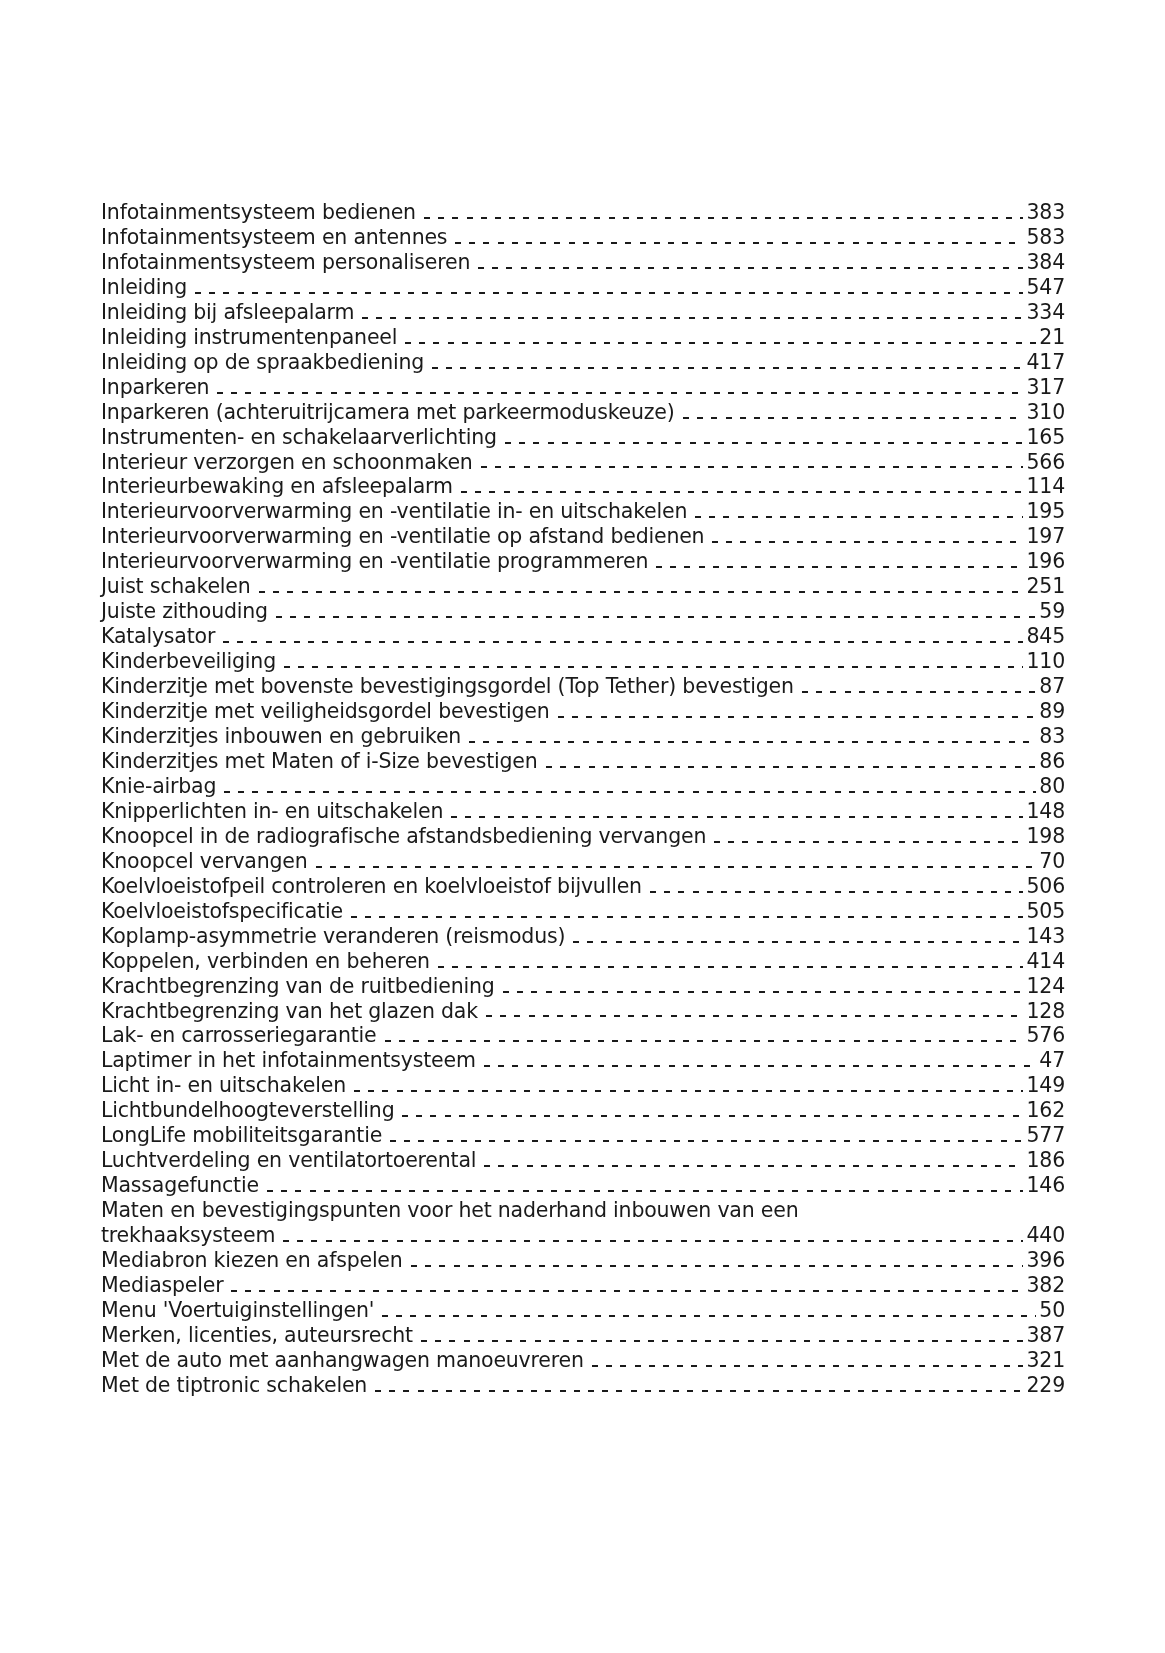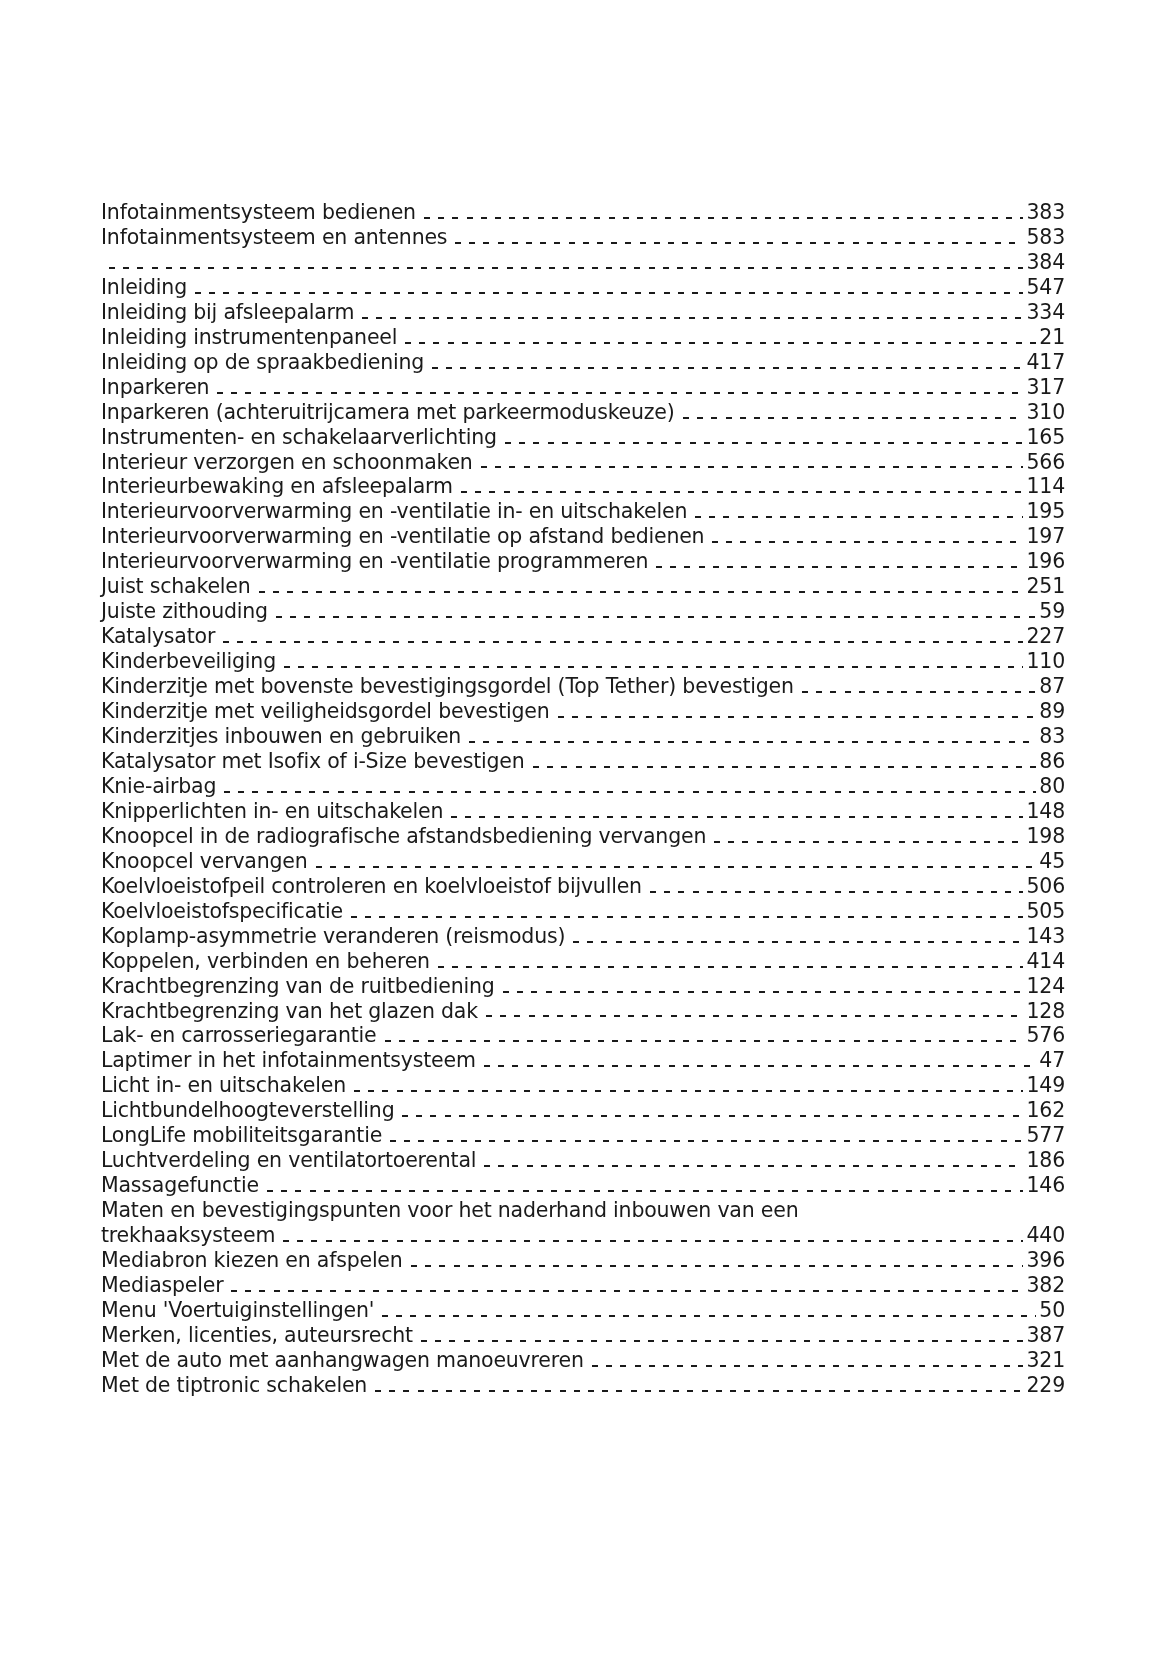--- a/index.html
+++ b/index.html
@@ -70,20 +70,21 @@
     </div>
     <div class="entry">
       <div class="row">
         <span class="label">Infotainmentsysteem en antennes</span>
         <span class="leader"></span>
         <span class="page">583</span>
       </div>
     </div>
     <div class="entry">
       <div class="row">
+        <span class="label">Infotainmentsysteem personaliseren</span>
         <span class="leader"></span>
         <span class="page">384</span>
       </div>
     </div>
     <div class="entry">
       <div class="row">
         <span class="label">Inleiding</span>
         <span class="leader"></span>
         <span class="page">547</span>
       </div>
@@ -176,21 +177,21 @@
       <div class="row">
         <span class="label">Juiste zithouding</span>
         <span class="leader"></span>
         <span class="page">59</span>
       </div>
     </div>
     <div class="entry">
       <div class="row">
         <span class="label">Katalysator</span>
         <span class="leader"></span>
-        <span class="page">227</span>
+        <span class="page">845</span>
       </div>
     </div>
     <div class="entry">
       <div class="row">
         <span class="label">Kinderbeveiliging</span>
         <span class="leader"></span>
         <span class="page">110</span>
       </div>
     </div>
     <div class="entry">
@@ -209,21 +210,21 @@
     </div>
     <div class="entry">
       <div class="row">
         <span class="label">Kinderzitjes inbouwen en gebruiken</span>
         <span class="leader"></span>
         <span class="page">83</span>
       </div>
     </div>
     <div class="entry">
       <div class="row">
-        <span class="label">Katalysator met Isofix of i-Size bevestigen</span>
+        <span class="label">Kinderzitjes met Maten of i-Size bevestigen</span>
         <span class="leader"></span>
         <span class="page">86</span>
       </div>
     </div>
     <div class="entry">
       <div class="row">
         <span class="label">Knie-airbag</span>
         <span class="leader"></span>
         <span class="page">80</span>
       </div>
@@ -239,21 +240,21 @@
       <div class="row">
         <span class="label">Knoopcel in de radiografische afstandsbediening vervangen</span>
         <span class="leader"></span>
         <span class="page">198</span>
       </div>
     </div>
     <div class="entry">
       <div class="row">
         <span class="label">Knoopcel vervangen</span>
         <span class="leader"></span>
-        <span class="page">45</span>
+        <span class="page">70</span>
       </div>
     </div>
     <div class="entry">
       <div class="row">
         <span class="label">Koelvloeistofpeil controleren en koelvloeistof bijvullen</span>
         <span class="leader"></span>
         <span class="page">506</span>
       </div>
     </div>
     <div class="entry">

